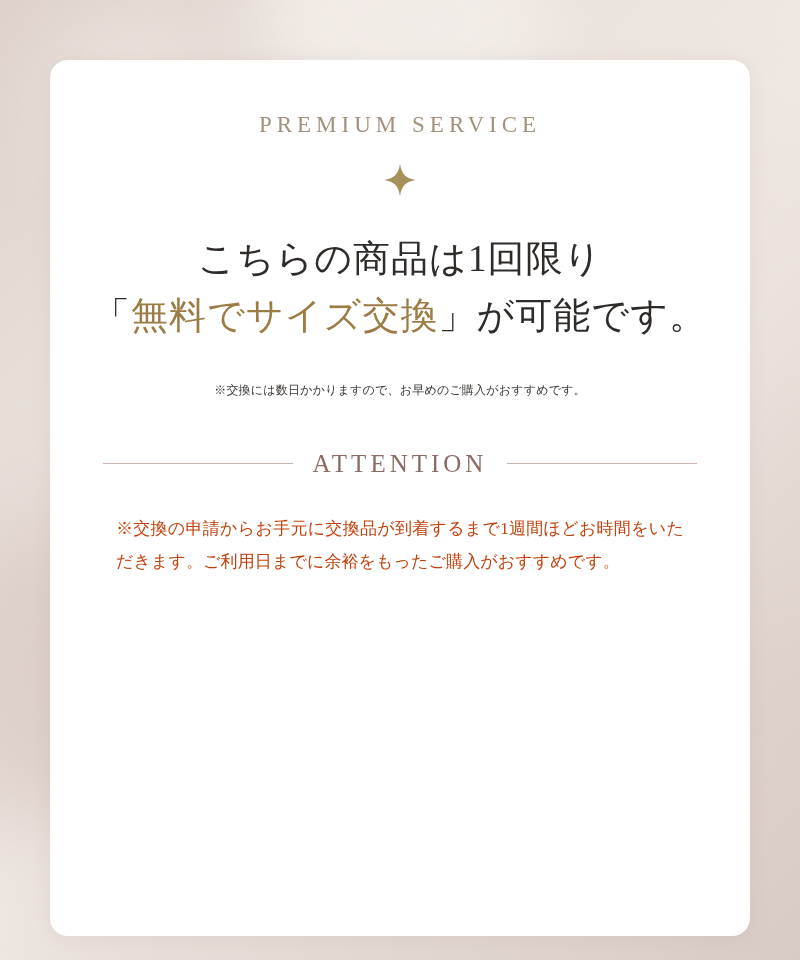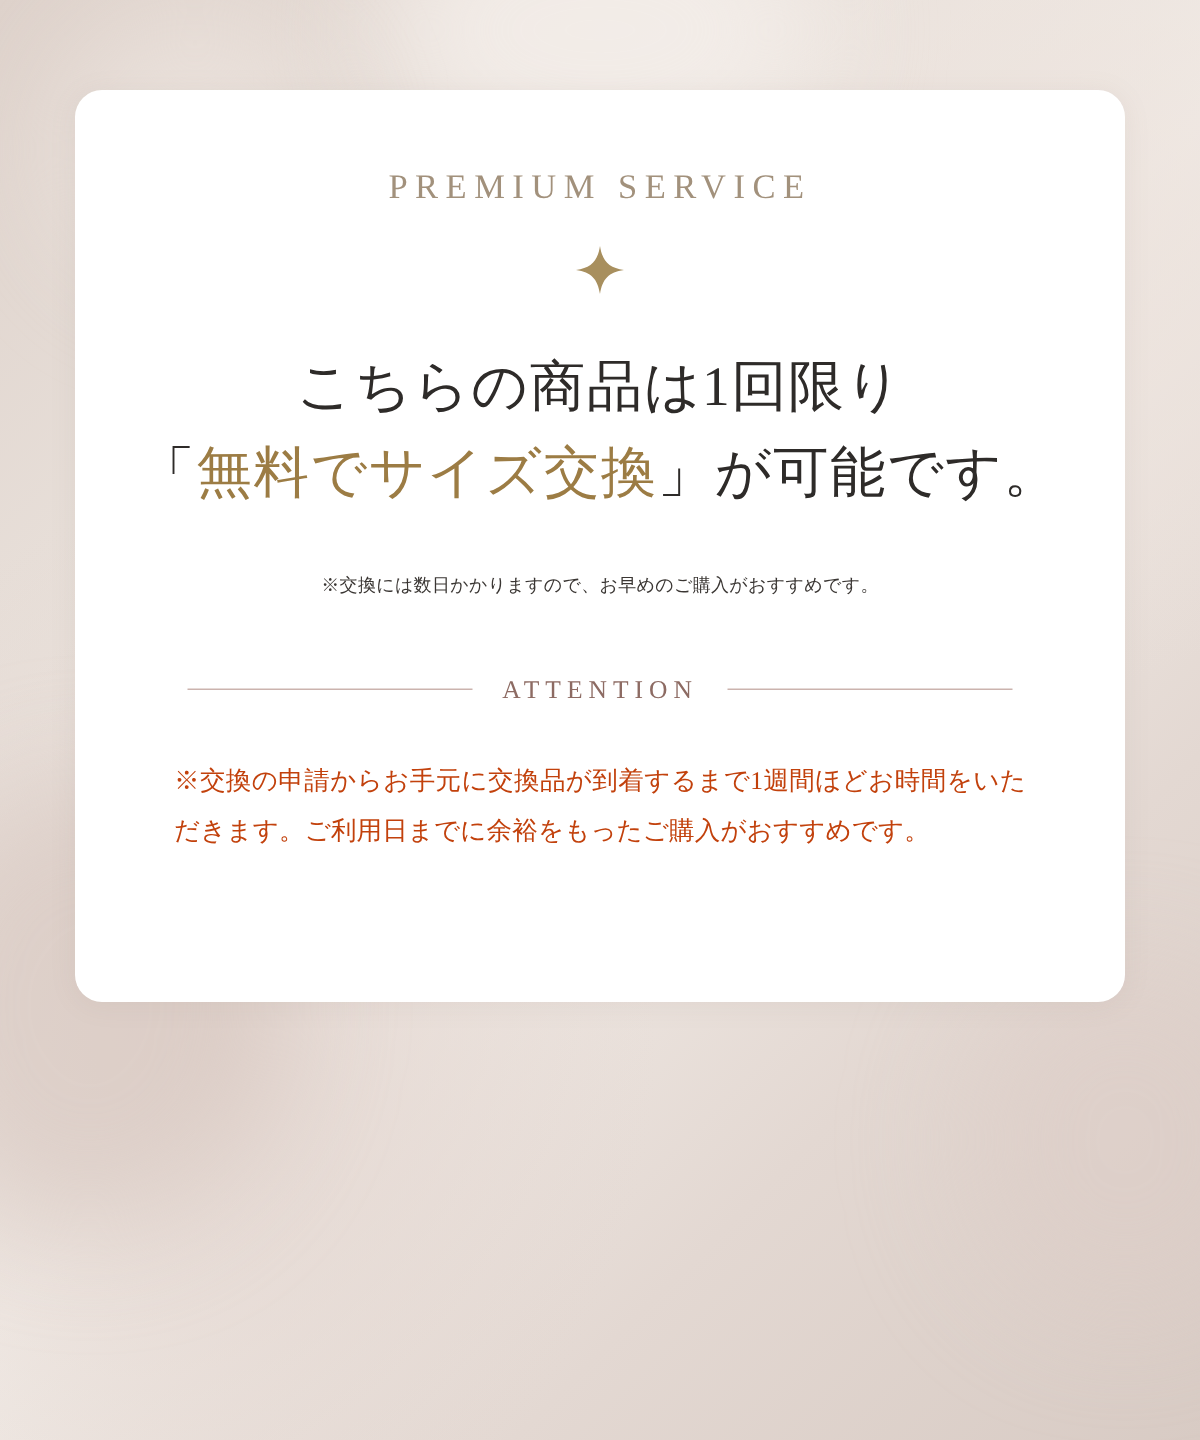--- a/index.html
+++ b/index.html
@@ -34,21 +34,21 @@
   .blob-1 { width: 260px; height: 300px; left: -70px; top: 520px; background: rgba(214,196,190,0.55); }
   .blob-2 { width: 220px; height: 240px; left: 640px; top: 640px; background: rgba(222,206,200,0.5); }
   .blob-3 { width: 300px; height: 200px; left: 250px; top: -80px; background: rgba(246,240,236,0.75); }
   .blob-4 { width: 180px; height: 180px; left: 40px; top: 10px; background: rgba(240,232,227,0.6); }
 
   .card {
     position: absolute;
     left: 50px;
     top: 60px;
     width: 700px;
-    height: 608px;
+    height: 876px;
     background: #ffffff;
     border-radius: 18px;
     box-shadow: 0 2px 18px rgba(150,130,122,0.10);
     box-sizing: border-box;
     padding: 52px 40px 0 40px;
   }
 
   .eyebrow {
     text-align: center;
     font-family: "Liberation Serif", serif;
@@ -103,21 +103,21 @@
     justify-content: center;
     gap: 20px;
   }
   .divider .rule {
     height: 1px;
     flex: 1 1 auto;
     background: #cbb3ae;
     max-width: 190px;
   }
   .divider .dtitle {
-    font-size: 17px;
+    font-size: 25px;
     letter-spacing: 4px;
     color: #8d6b63;
     white-space: nowrap;
     font-family: "Liberation Serif", serif;
   }
 
   .notes {
     margin-top: 34px;
     padding: 0 26px;
   }

